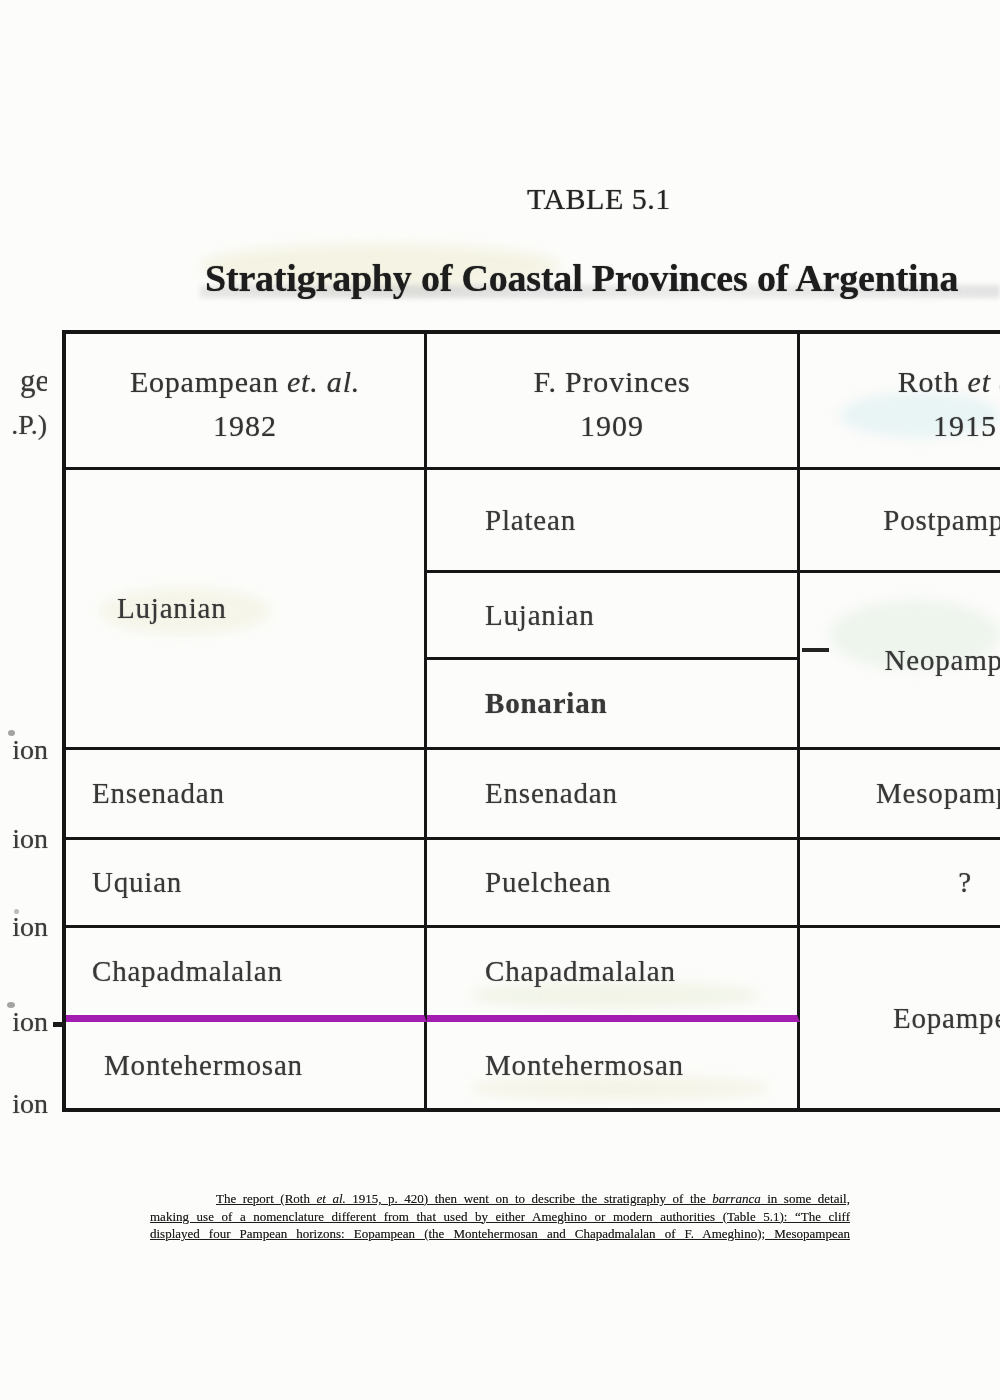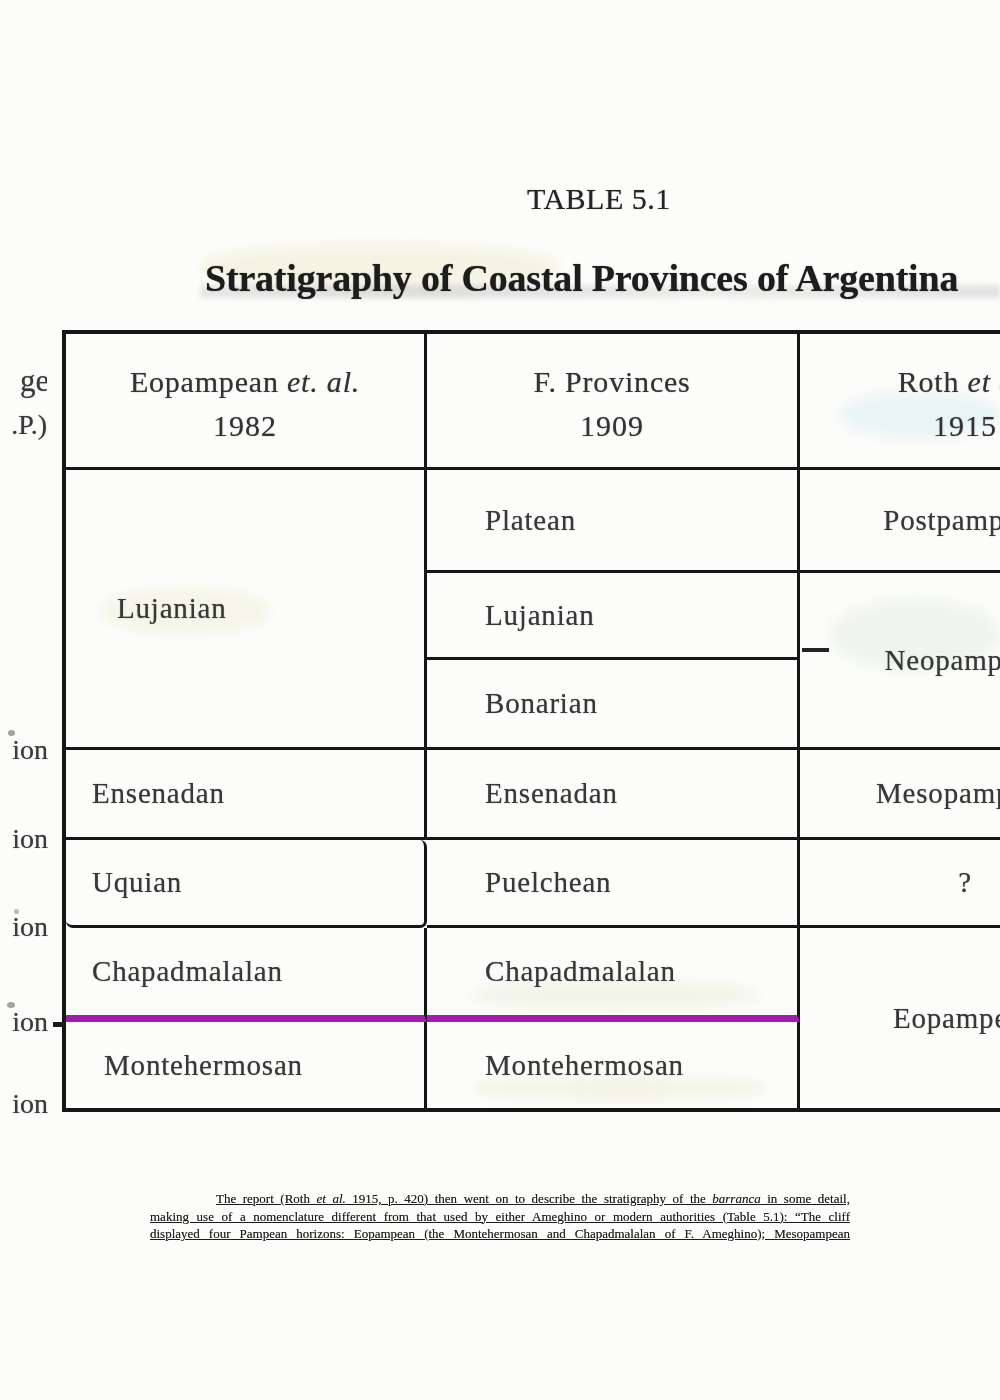--- a/index.html
+++ b/index.html
@@ -134,37 +134,37 @@
       <div><span>Roth </span><span class="it">et al.</span></div>
       <div class="yr">1915</div>
     </div>
 
     <div class="cell c-right c-bottom pad51" style="grid-column:1;grid-row:2 / span 3;">
         <span>Lujanian</span>
       </div>
     <div class="cell c-right c-bottom pad26" style="grid-column:1;grid-row:5;">
         <span>Ensenadan</span>
       </div>
-    <div class="cell c-right c-bottom pad26" style="grid-column:1;grid-row:6;border-radius:7px;">
+    <div class="cell c-right c-bottom pad26" style="grid-column:1;grid-row:6;">
         <span>Uquian</span>
       </div>
     <div class="cell c-right thickb pad26" style="grid-column:1;grid-row:7;">
         <span>Chapadmalalan</span>
       </div>
     <div class="cell c-right pad38" style="grid-column:1;grid-row:8;">
         <span>Montehermosan</span>
       </div>
 
     <div class="cell c-right c-bottom pad50" style="grid-column:2;grid-row:2;">
         <span>Platean</span>
       </div>
     <div class="cell c-right c-bottom pad50" style="grid-column:2;grid-row:3;">
         <span>Lujanian</span>
       </div>
-    <div class="cell c-right c-bottom pad50" style="grid-column:2;grid-row:4;">
+    <div class="cell c-right c-bottom pad50" style="grid-column:2;grid-row:4;font-weight:bold;">
         <span>Bonarian</span>
       </div>
     <div class="cell c-right c-bottom pad50" style="grid-column:2;grid-row:5;">
         <span>Ensenadan</span>
       </div>
     <div class="cell c-right c-bottom pad50" style="grid-column:2;grid-row:6;">
         <span>Puelchean</span>
       </div>
     <div class="cell c-right thickb pad50" style="grid-column:2;grid-row:7;">
         <span>Chapadmalalan</span>

